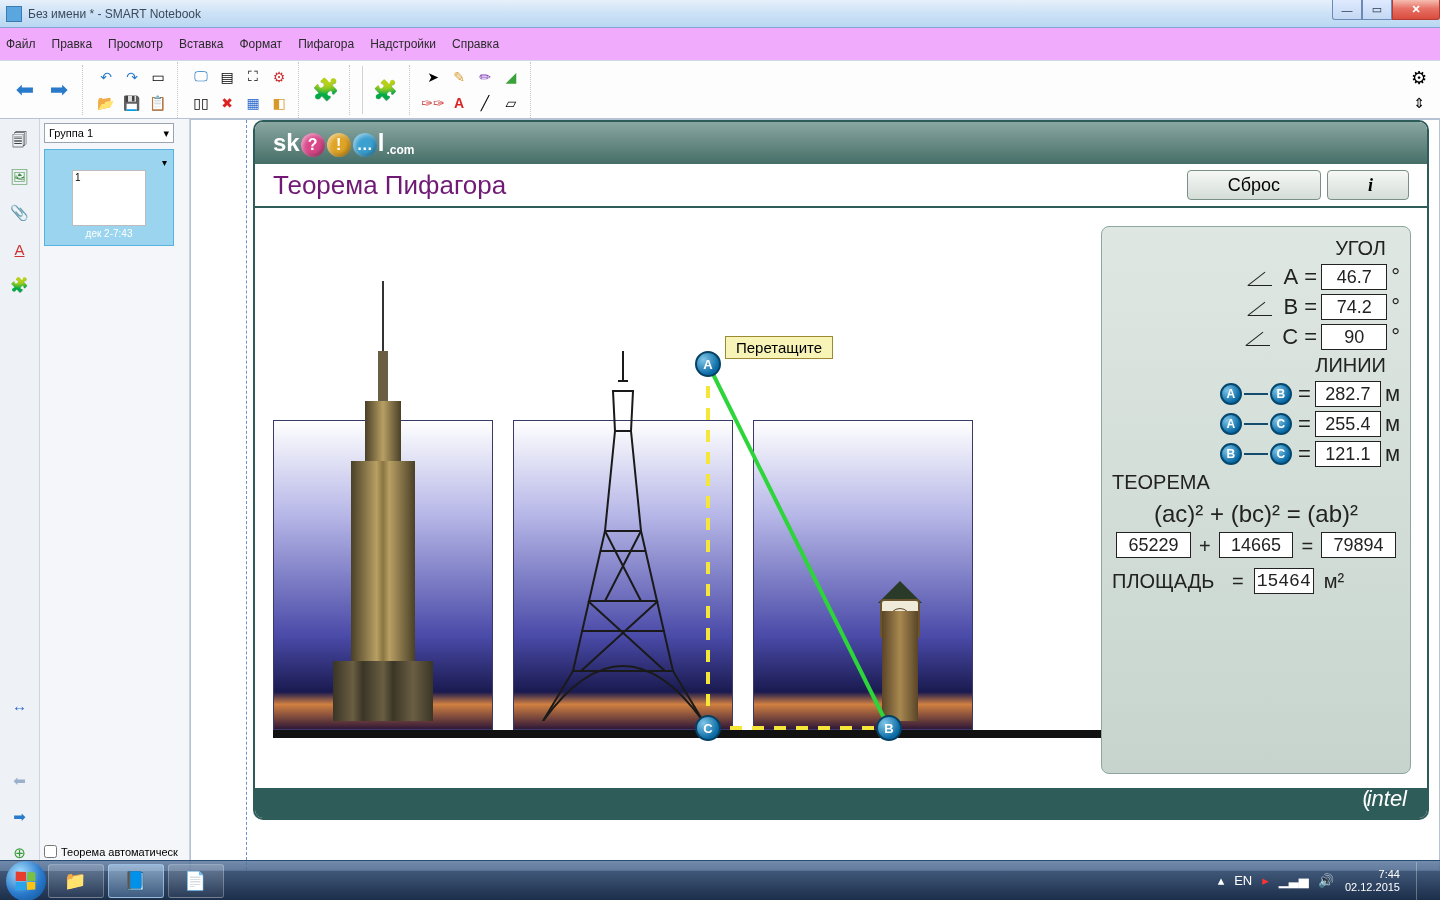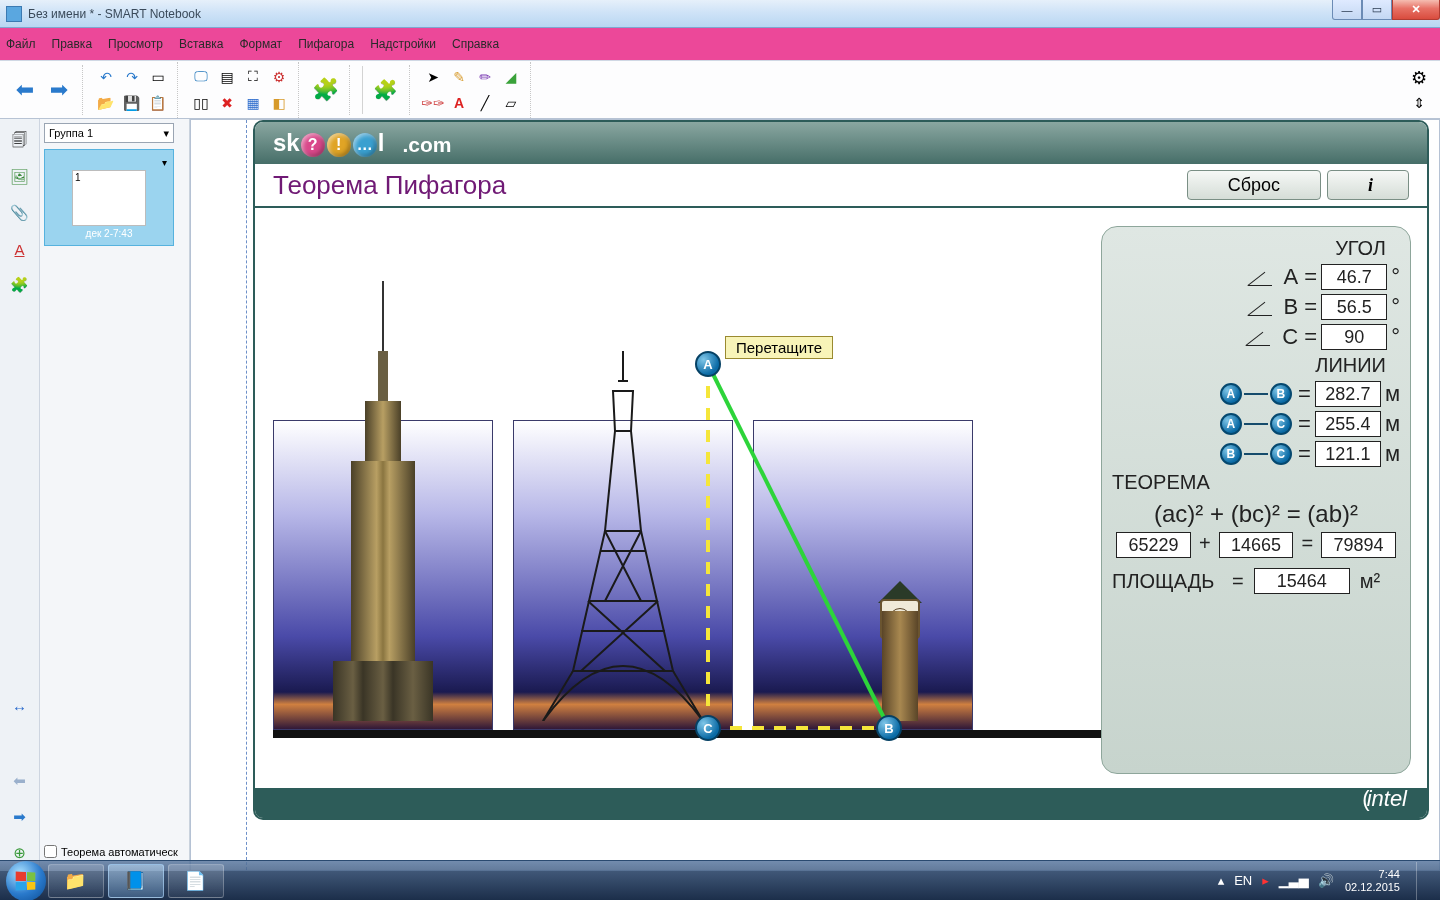--- a/index.html
+++ b/index.html
@@ -8,21 +8,21 @@
 
 .titlebar { height: 28px; background: linear-gradient(to bottom, #e6f0fa, #cfe3f7 45%, #b9d7f2); display: flex; align-items: center; border-bottom: 1px solid #7fa7cf; position: relative; }
 .titlebar .app-icon { width: 16px; height: 16px; margin: 0 6px; background: #5aa7e0; border: 1px solid #3b7ab2; display: inline-block; }
 .titlebar .title-text { font-size: 12px; color: #3a4a5a; }
 .window-controls { position: absolute; right: 0; top: 0; display: flex; height: 20px; }
 .win-btn { width: 30px; height: 20px; border: 1px solid #6b8bb5; border-top: none; display: flex; align-items: center; justify-content: center; font-size: 11px; color: #2a3a50; background: linear-gradient(#dfeaff,#c4d8f3); }
 .win-btn.min { border-radius: 0 0 0 3px; }
 .win-btn.close { width: 48px; background: linear-gradient(#f5bdb1,#e77165 45%,#d94c3e); color: #fff; font-weight: bold; border-color: #b23c32; border-radius: 0 0 3px 0; }
 
 
-.menubar { height: 22px; background: #ec4899; display: flex; align-items: center; padding: 16px 6px; font-size: 12px; color: #2a2a2a; border-bottom: 1px solid #d0d8e4; }
+.menubar { height: 22px; background: #f0abfc; display: flex; align-items: center; padding: 16px 6px; font-size: 12px; color: #2a2a2a; border-bottom: 1px solid #d0d8e4; }
 .menubar span { margin-right: 16px; cursor: default; }
 
 
 .toolbars { height: 58px; background: #fdfdfe; border-bottom: 1px solid #b7c3d4; display: flex; align-items: center; padding: 0 6px; position: relative; }
 .tb-group { display: flex; flex-direction: column; margin-right: 8px; padding: 2px 6px 2px 2px; border-right: 1px dotted #c7c7c7; }
 .tb-row { display: flex; }
 .tb-btn { width: 24px; height: 24px; margin: 1px; border: 1px solid transparent; display: flex; align-items: center; justify-content: center; font-size: 14px; border-radius: 3px; cursor: pointer; }
 .tb-big { width: 32px; height: 44px; }
 .gear-right { position: absolute; right: 8px; top: 4px; }
 .tb-sep-v { width: 1px; height: 48px; background: #d3d3d3; margin: 0 4px; }
@@ -50,31 +50,31 @@
 .sk-header { height: 42px; background: linear-gradient(#8aa7a1,#466e68); display: flex; align-items: center; padding: 0 18px; }
 .sk-logo { color: #fff; font-size: 24px; font-weight: bold; font-family: Arial, sans-serif; display: flex; align-items: flex-end; }
 .sk-ball { width: 24px; height: 24px; border-radius: 50%; margin: 0 1px; display: inline-flex; align-items: center; justify-content: center; color: #fff; font-size: 16px; font-weight: bold; box-shadow: inset 2px 2px 4px rgba(255,255,255,.5), inset -2px -2px 4px rgba(0,0,0,.3); }
 .sk-titlebar { height: 44px; border-bottom: 2px solid #2d5c59; display: flex; align-items: center; padding: 0 18px; justify-content: space-between; }
 .sk-title { font-size: 26px; color: #701a75; }
 .sk-reset { display: flex; align-items: center; gap: 6px; }
 .sk-reset button { height: 30px; padding: 0 40px; font-size: 18px; background: linear-gradient(#f6f8f6,#d5ddd7); border: 1px solid #7a8f85; border-radius: 4px; cursor: pointer; }
 .sk-info { width: 30px; height: 30px; background: linear-gradient(#f6f8f6,#d5ddd7); border: 1px solid #7a8f85; border-radius: 4px; font-family: Georgia, serif; font-weight: bold; font-size: 20px; font-style: italic; cursor: pointer; }
 
 .sk-body { position: relative; height: calc(100% - 42px - 44px - 30px); }
-.panel { position: absolute; right: 16px; top: 18px; width: 310px; bottom: 14px; background: linear-gradient(#dfe7e3,#c7d4cd); border: 1px solid #8ea69b; border-radius: 16px; padding: 8px 10px; font-size: 20px; color: #222; }
+.panel { position: absolute; right: 16px; top: 18px; width: 310px; bottom: 14px; background: linear-gradient(#dfe7e3,#c7d4cd); border: 1px solid #8ea69b; border-radius: 8px; padding: 8px 10px; font-size: 20px; color: #222; }
 .panel h4 { text-align: right; font-weight: normal; margin: 2px 14px 4px 0; font-size: 20px; }
 .row { display: flex; align-items: center; justify-content: flex-end; margin: 4px 0; font-size: 22px; }
 .angle-ic { width: 30px; height: 22px; margin-right: 8px; position: relative; }
 .angle-ic::before { content:''; position:absolute; left:2px; bottom:2px; width:24px; height:1px; background:#222; }
 .angle-ic::after { content:''; position:absolute; left:2px; bottom:2px; width:22px; height:1px; background:#222; transform-origin:left bottom; transform:rotate(-38deg); }
 .valbox { width: 66px; height: 26px; border: 1px solid #222; background: #fff; text-align: center; font-size: 18px; margin: 0 4px; display:inline-flex; align-items:center; justify-content:center;}
 .node { width: 22px; height: 22px; border-radius: 50%; background: radial-gradient(circle at 30% 30%, #7fc6e8, #0a6aa5 70%); color: #fff; font-size: 12px; font-weight: bold; display: inline-flex; align-items: center; justify-content: center; border: 2px solid #05486f; }
 .seg { width: 24px; height: 2px; background: #154b6c; display: inline-block; margin: 0 2px; vertical-align: middle; }
 .theorem { font-size: 24px; text-align: center; margin: 6px 0 4px; }
-.trow { display:flex; align-items:flex-start; justify-content:center; gap:4px; margin-bottom:8px;}
+.trow { display:flex; align-items:flex-end; justify-content:center; gap:4px; margin-bottom:8px;}
 .area-row { display:flex; align-items:center; gap:6px; font-size:20px; margin-top:10px;}
 
 .scene { position: absolute; left: 18px; top: 30px; width: 720px; height: 500px; }
 .bgcard { position: absolute; width: 220px; height: 310px; bottom: 8px; background: linear-gradient(to bottom, #fff 0%, #b8b8e8 30%, #4a4aa8 70%, #1a1a50 88%, #d08040 92%, #301838 100%); border: 1px solid #3a3a6a;}
 .ground { position:absolute; left:0; right:-250px; bottom:0; height:8px; background:#111;}
 .empire { position:absolute; bottom:8px; left:50%; transform:translateX(-50%); width:100px; height:370px; }
 .empire .base{position:absolute;bottom:0;left:0;right:0;height:60px;background:linear-gradient(90deg,#3a3526,#6a5f43 20%,#3a3526 30%,#6a5f43 50%,#3a3526 60%,#6a5f43 80%,#3a3526);}
 .empire .mid{position:absolute;bottom:60px;left:18px;right:18px;height:200px;background:linear-gradient(90deg,#4a4028,#b89f63 40%,#8a7540 50%,#b89f63 60%,#4a4028);}
 .empire .top{position:absolute;bottom:260px;left:32px;right:32px;height:60px;background:linear-gradient(90deg,#4a4028,#b89f63,#4a4028);}
 .empire .spire{position:absolute;bottom:320px;left:45px;width:10px;height:50px;background:#6a5f43;}
@@ -227,21 +227,21 @@
     <div class="page-edge"></div>
 
     <div class="skoool">
       <div class="sk-header">
         <div class="sk-logo">
           <span>sk</span>
           <span class="sk-ball" style="background:#d9488a;">?</span>
           <span class="sk-ball" style="background:#e0a425;">!</span>
           <span class="sk-ball" style="background:#3aa0d0;">…</span>
           <span>l</span>
-          <span style="font-size:21px;margin-left:18px;">.com</span>
+          <span style="font-size:12px;margin-left:2px;">.com</span>
         </div>
       </div>
       <div class="sk-titlebar">
         <div class="sk-title">Теорема Пифагора</div>
         <div class="sk-reset">
           <button>Сброс</button>
           <button class="sk-info">i</button>
         </div>
       </div>
 
@@ -288,41 +288,41 @@
           </svg>
           <div class="drag-tip" style="left:452px; top:98px;">Перетащите</div>
           <div class="pt" style="left:422px; top:113px;">A</div>
           <div class="pt" style="left:422px; top:477px;">C</div>
           <div class="pt" style="left:603px; top:477px;">B</div>
         </div>
 
         <div class="panel">
           <h4>УГОЛ</h4>
           <div class="row"><span class="angle-ic"></span><span>A</span>&nbsp;<span>=</span><span class="valbox">46.7</span><span>°</span></div>
-          <div class="row"><span class="angle-ic"></span><span>B</span>&nbsp;<span>=</span><span class="valbox">56.5</span><span>°</span></div>
+          <div class="row"><span class="angle-ic"></span><span>B</span>&nbsp;<span>=</span><span class="valbox">74.2</span><span>°</span></div>
           <div class="row"><span class="angle-ic"></span><span>C</span>&nbsp;<span>=</span><span class="valbox">90</span><span>°</span></div>
 
           <h4>ЛИНИИ</h4>
           <div class="row"><span class="node">A</span><span class="seg"></span><span class="node">B</span>&nbsp;<span>=</span><span class="valbox">282.7</span><span>м</span></div>
           <div class="row"><span class="node">A</span><span class="seg"></span><span class="node">C</span>&nbsp;<span>=</span><span class="valbox">255.4</span><span>м</span></div>
           <div class="row"><span class="node">B</span><span class="seg"></span><span class="node">C</span>&nbsp;<span>=</span><span class="valbox">121.1</span><span>м</span></div>
 
           <h4 style="text-align:left;">ТЕОРЕМА</h4>
           <div class="theorem">(ac)² + (bc)² = (ab)²</div>
           <div class="trow">
             <span class="valbox" style="width:80px;">65229</span>
             <span>+</span>
             <span class="valbox" style="width:80px;">14665</span>
             <span>=</span>
             <span class="valbox" style="width:80px;">79894</span>
           </div>
           <div class="area-row">
             <span>ПЛОЩАДЬ</span>&nbsp;
             <span>=</span>
-            <span class="valbox" style="width:96px;">15464</span>
+            <span class="valbox" style="width:60px;font-family:Liberation Mono, monospace;">15464</span>
             <span>м²</span>
           </div>
         </div>
       </div>
 
       <div class="sk-footer"></div>
       <div class="intel-logo">intel</div>
     </div>
   </div>
 </div>

